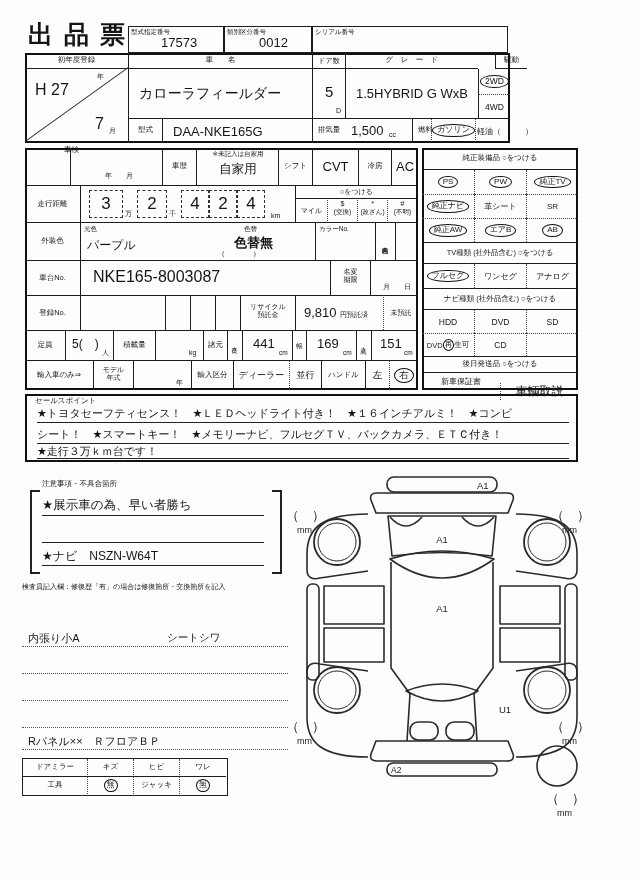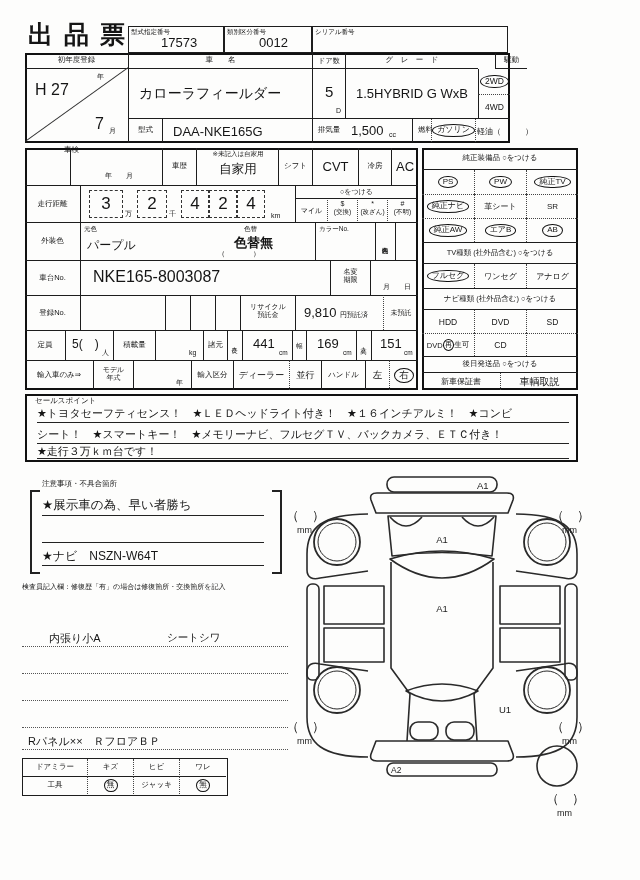--- a/index.html
+++ b/index.html
@@ -278,39 +278,39 @@
     </div>
   <div class="c btd ctr" style="left:422px;top:333px;width:52px;height:23px;font-size:7.5px;">
     <span>DVD</span>
       <span class="circ" style="padding:0 1px;">再</span>
       <span>生可</span>
   </div>
   <div class="c btd bld ctr" style="left:474px;top:333px;width:52px;height:23px;font-size:8.5px;">CD</div>
   <div class="c btd bld" style="left:526px;top:333px;width:52px;height:23px;"></div>
   <div class="c bt bb ctr lbl" style="left:422px;top:356px;width:156px;height:17px;">後日発送品 ○をつける</div>
   <div class="c ctr" style="left:422px;top:373px;width:78px;height:17px;font-size:8px;">新車保証書</div>
-  <div class="c bld ctr" style="left:500px;top:373px;width:78px;height:17px;font-size:10px;">車輌取説</div>
+  <div class="c bld ctr" style="left:500px;top:383px;width:78px;height:17px;font-size:12px;">車輌取説</div>
 
   <div class="c b2" style="left:25px;top:394px;width:553px;height:68px;">
     <span class="c lbl" style="left:8px;top:1px;">セールスポイント</span>
     <div class="c uline" style="left:10px;top:10px;width:532px;height:17px;font-size:11px;">★トヨタセーフティセンス！　★ＬＥＤヘッドライト付き！　★１６インチアルミ！　★コンビ</div>
     <div class="c uline" style="left:10px;top:31px;width:532px;height:17px;font-size:11px;">シート！　★スマートキー！　★メモリーナビ、フルセグＴＶ、バックカメラ、ＥＴＣ付き！</div>
     <div class="c uline" style="left:10px;top:48px;width:532px;height:15px;font-size:11px;">★走行３万ｋｍ台です！</div>
   </div>
 
   <span class="c lbl" style="left:42px;top:480px;">注意事項・不具合箇所</span>
   <div class="c" style="left:30px;top:490px;width:10px;height:84px;border-left:2px solid #222;border-top:2px solid #222;border-bottom:2px solid #222;"></div>
   <div class="c" style="left:272px;top:490px;width:10px;height:84px;border-right:2px solid #222;border-top:2px solid #222;border-bottom:2px solid #222;"></div>
   <div class="c uline" style="left:42px;top:497px;width:222px;height:19px;font-size:12.5px;">★展示車の為、早い者勝ち</div>
   <div class="c uline" style="left:42px;top:525px;width:222px;height:18px;font-size:12px;"></div>
   <div class="c uline" style="left:42px;top:548px;width:222px;height:18px;font-size:12px;">★ナビ　NSZN-W64T</div>
 
   <div class="c tiny" style="left:22px;top:583px;width:280px;">検査員記入欄：修復歴「有」の場合は修復箇所・交換箇所を記入</div>
   <div class="c dotline" style="left:22px;top:624px;width:266px;height:23px;">
-    <span class="c" style="left:6px;top:7px;font-size:11px;margin-left:21px;">内張り小A</span>
+    <span class="c" style="left:6px;top:7px;font-size:11px;">内張り小A</span>
     <span class="c" style="left:145px;top:7px;font-size:10.5px;">シートシワ</span>
   </div>
   <div class="c dotline" style="left:22px;top:651px;width:266px;height:23px;">
     <span class="c" style="left:6px;top:7px;font-size:11px;"></span>
     <span class="c" style="left:135px;top:7px;font-size:10.5px;"></span>
   </div>
   <div class="c dotline" style="left:22px;top:678px;width:266px;height:23px;">
     <span class="c" style="left:6px;top:7px;font-size:11px;"></span>
     <span class="c" style="left:135px;top:7px;font-size:10.5px;"></span>
   </div>

